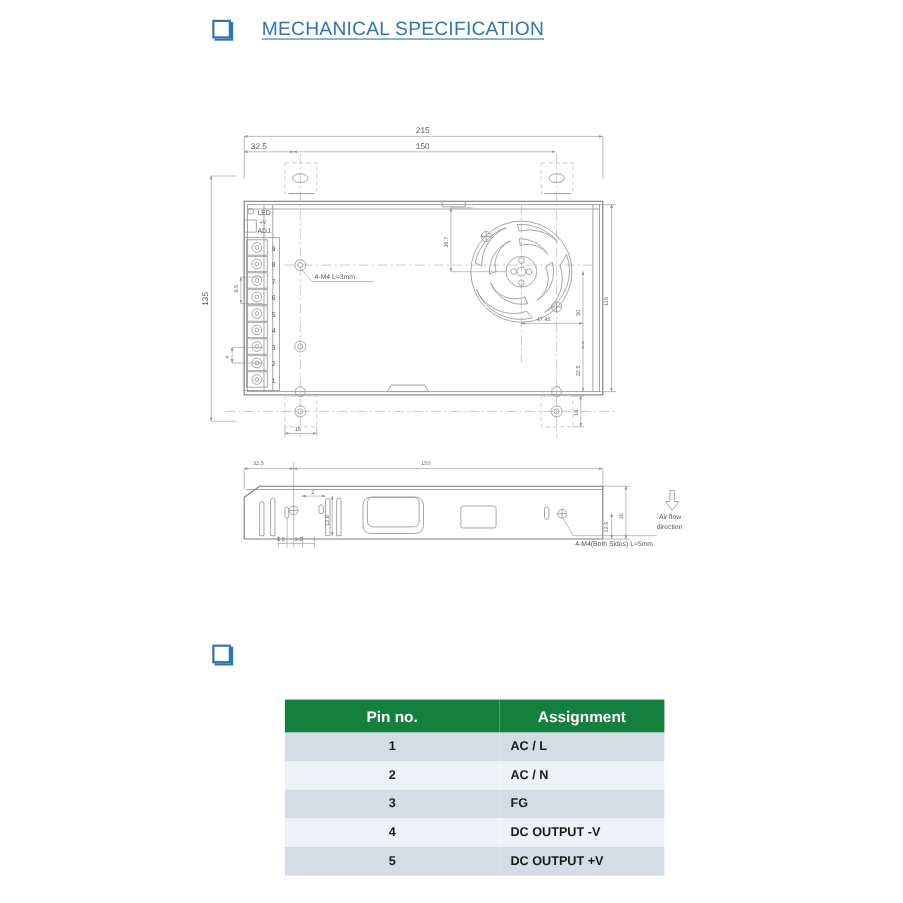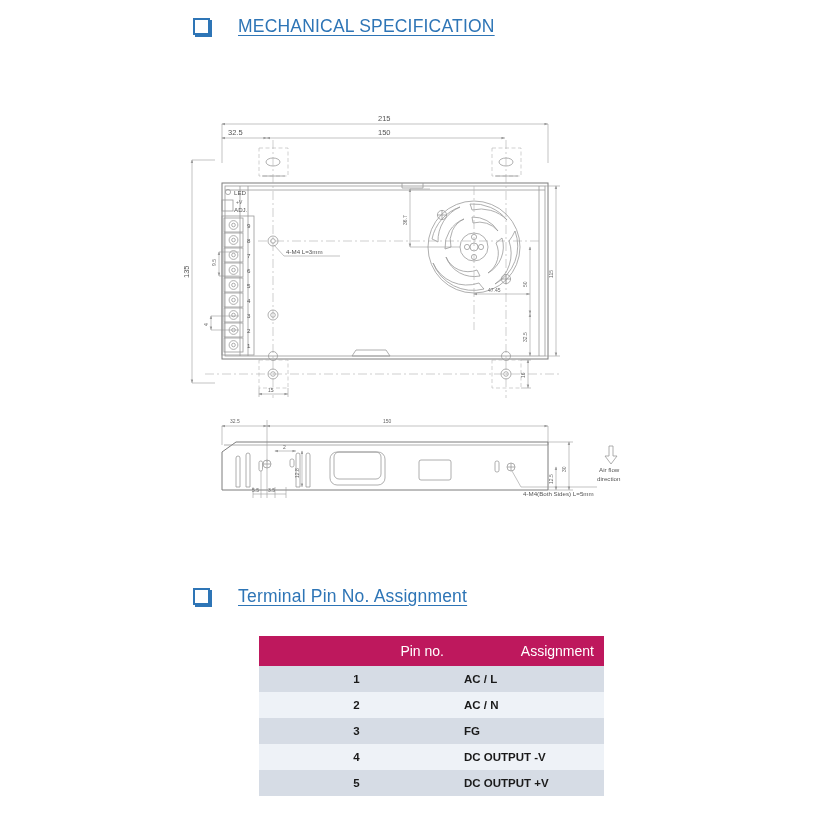--- a/index.html
+++ b/index.html
@@ -26,22 +26,22 @@
 
   
   .drawing{position:absolute;left:0;top:0;width:821px;height:821px;pointer-events:none;}
 
   
   .pin-table{
     position:absolute;left:259px;top:636px;width:345px;
     border-collapse:collapse;font-size:11.5px;
   }
   .pin-table th{
-    background:#be185d;color:#ffffff;font-size:14px;font-weight:normal;
-    text-align:right;padding:7px 10px;height:16px;
+    background:#15803d;color:#ffffff;font-size:14px;font-weight:bold;
+    text-align:center;padding:7px 10px;height:16px;
   }
   .pin-table th.col-pin{width:175px;}
   .pin-table td{
     padding:6px 10px;color:#1a1a1a;font-weight:bold;font-size:11.5px;
     height:14px;
   }
   .pin-table td.cell-pin{text-align:center;width:175px;}
   .pin-table tr.row-odd td{background:#d6dce5;}
   .pin-table tr.row-even td{background:#eef2f7;}
 </style>
@@ -354,21 +354,20 @@
       <g>
         <path class="ln" d="M609,446 L613,446 L613,456 L617,456 L611,464 L605,456 L609,456 Z"></path>
       </g>
       <text class="t6" x="599" y="472">Air flow</text>
       <text class="t6" x="597" y="481">direction</text>
     </g>
   </svg>
 
   <div class="section-head" style="left:193px;top:586px;">
     <span class="bullet"></span>
-    <span class="section-title">Terminal Pin No. Assignment</span>
   </div>
 
   <table class="pin-table">
     <thead>
       <tr>
         <th class="col-pin">Pin no.</th>
         <th>Assignment</th>
       </tr>
     </thead>
     <tbody>

